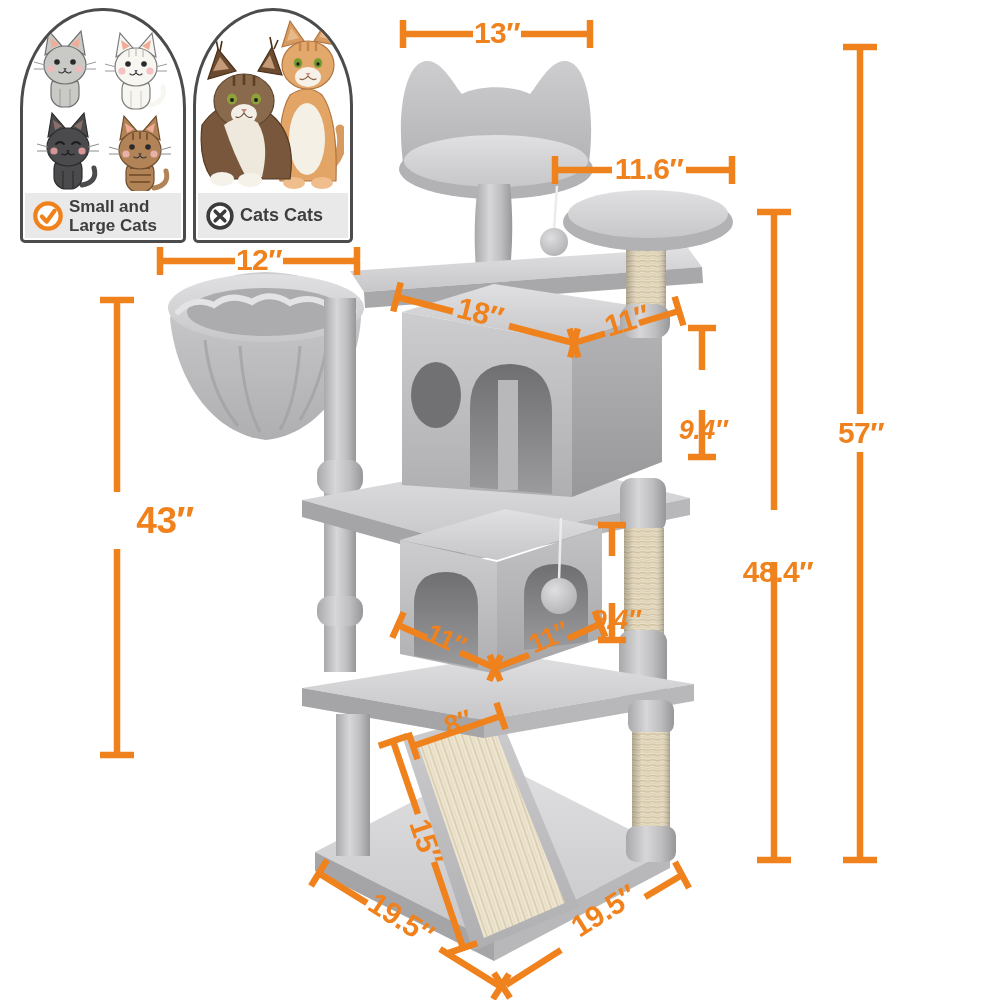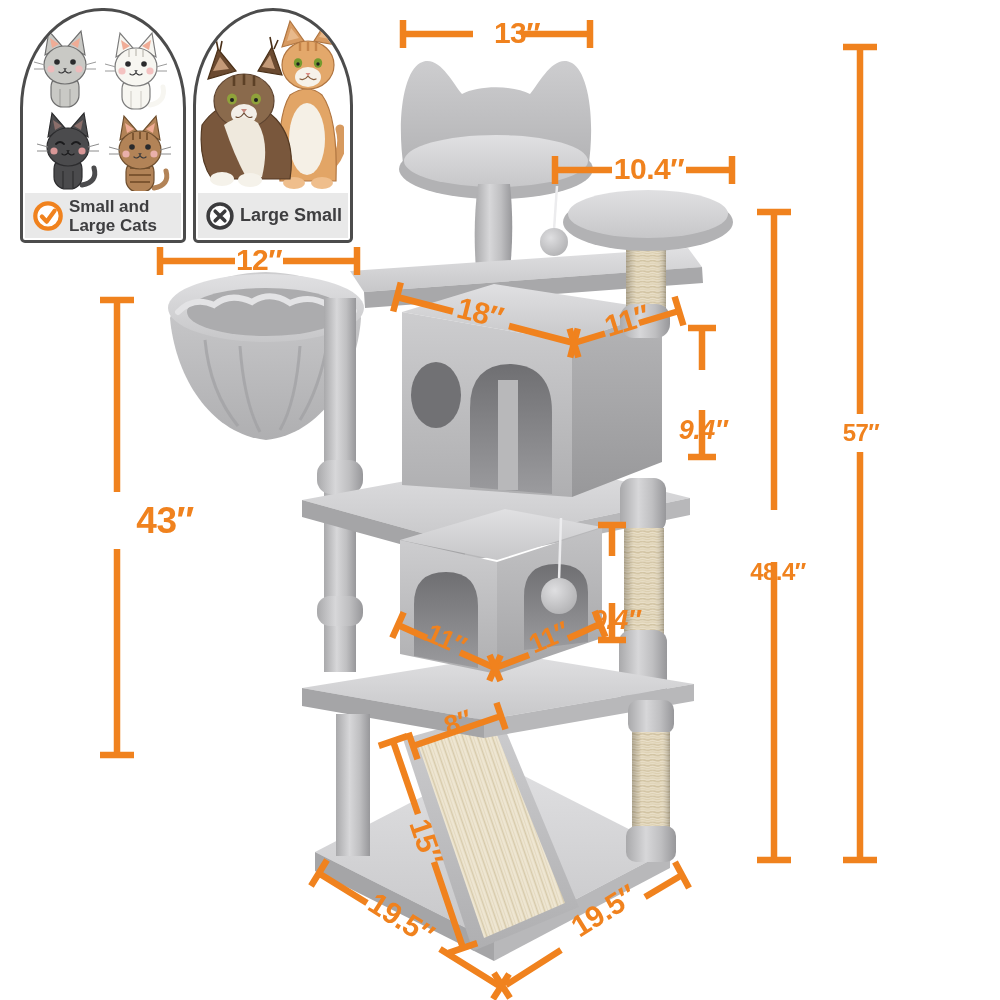--- a/index.html
+++ b/index.html
@@ -8,21 +8,21 @@
     font-family:"Liberation Sans","DejaVu Sans",sans-serif;
   }
   .layer{position:absolute;left:0;top:0;}
   
   .dim-label{
     position:absolute;color:#F0821E;font-weight:bold;white-space:nowrap;
     letter-spacing:-0.5px;line-height:1;z-index:6;
     transform:translate(-50%,-50%) rotate(var(--r,0deg));
   }
   .sz36{font-size:37px;margin-left:48px;}
-  .sz34{font-size:24px;}
+  .sz34{font-size:30px;}
   .sz30{font-size:30px;}
   .sz27{font-size:27px;}
   .ital{font-style:italic;margin-top:40px;}
   
   .badge{
     position:absolute;top:8px;background:#fff;border:3px solid #4C4C4C;
     border-radius:82px 82px 5px 5px / 100px 100px 5px 5px;
     overflow:hidden;z-index:8;
   }
   .badge-1{left:20px;width:160px;height:229px;}
@@ -211,22 +211,22 @@
       <path d="M598,525 H626 M612,525 V556 M612,603 V640 M598,640 H626"></path>
       <path d="M403.7,612.2 L392.3,637.8 M398,625 L427,638 M460,652.5 L495,668 M500.7,655.2 L489.3,680.8"></path>
       <path d="M500.4,680.9 L489.6,655.1 M495,668 L529,655 M568,638.5 L600,624 M605.4,636.9 L594.6,611.1"></path>
       <path d="M417.5,759.2 L408.5,732.8 M413,746 L501,716 M505.5,729.2 L496.5,702.8"></path>
       <path d="M407.2,736.2 L378.8,745.8 M393,741 L418,814 M434,862 L463,948 M477.2,943.2 L448.8,952.8"></path>
       <path d="M327,860 L311,886 M320,874 L367,903 M440,949 L501,987 M509,974 L493,999"></path>
       <path d="M510,998 L494,973 M506,985 L561,950 M645,897 L682,875 M689,888 L675,862"></path>
     </g>
   </svg>
 
-  <div class="dim-label sz30" style="left:497px;top:33px;margin-left:20px;">13″</div>
-  <div class="dim-label sz30" style="left:649px;top:169px;">10.4″</div>
+  <div class="dim-label sz30" style="left:497px;top:33px;">13″</div>
+  <div class="dim-label sz30" style="left:649px;top:169px;">11.6″</div>
   <div class="dim-label sz30" style="left:259px;top:260px;">12″</div>
   <div class="dim-label sz30" style="left:480px;top:313px;--r:14deg;">18″</div>
   <div class="dim-label sz30" style="left:627px;top:321px;--r:-17deg;">11″</div>
   <div class="dim-label sz27 ital" style="left:703px;top:390px;">9.4″</div>
   <div class="dim-label sz34" style="left:861px;top:433px;">57″</div>
   <div class="dim-label sz34" style="left:778px;top:536px;margin-top:36px;">48.4″</div>
   <div class="dim-label sz36" style="left:117px;top:520px;">43″</div>
   <div class="dim-label sz27 ital" style="left:616px;top:580px;">9.4″</div>
   <div class="dim-label sz27" style="left:446px;top:640px;--r:24deg;">11″</div>
   <div class="dim-label sz27" style="left:549px;top:638px;--r:-23deg;">11″</div>
@@ -353,17 +353,17 @@
         <path d="M28,112 Q38,142 50,164 L66,164 Q74,130 62,110 Q46,98 28,112 Z" fill="#EFE9DD"></path>
         <ellipse cx="26" cy="166" rx="12" ry="7" fill="#F5F2EA"></ellipse>
           <ellipse cx="54" cy="167" rx="12" ry="7" fill="#F5F2EA"></ellipse>
       </g>
     </svg>
     <div class="band">
       <svg width="30" height="30" viewBox="0 0 34 34">
         <circle cx="17" cy="17" r="13.5" fill="#fff" stroke="#3B3B3D" stroke-width="4"></circle>
         <path d="M11.5,11.5 L22.5,22.5 M22.5,11.5 L11.5,22.5" stroke="#3B3B3D" stroke-width="4" stroke-linecap="round"></path>
       </svg>
-      <span class="band-single">Large Small</span>
+      <span class="band-single">Cats Cats</span>
     </div>
   </div>
 
 </div>
 
 </body></html>

